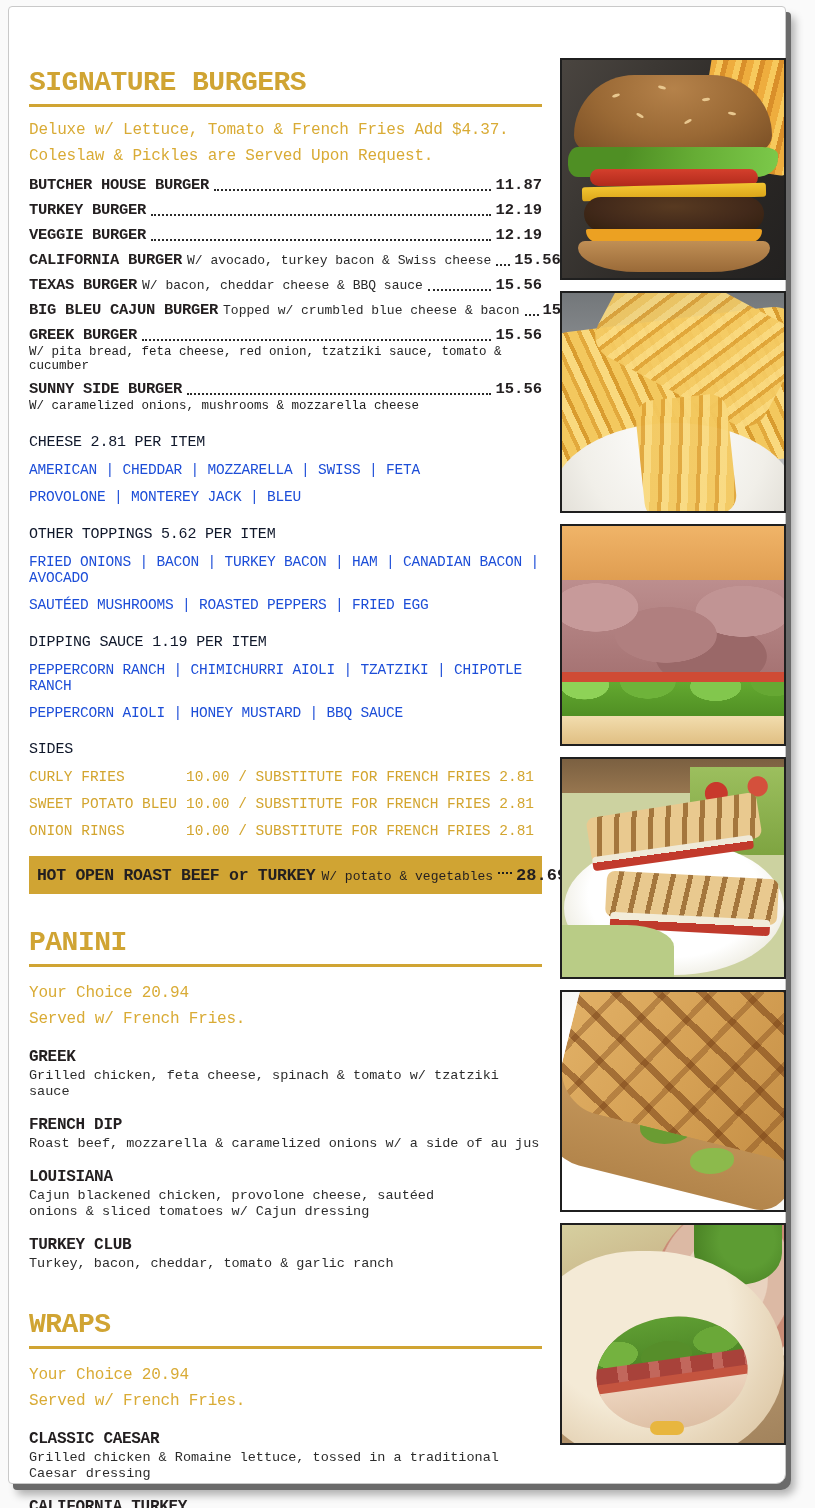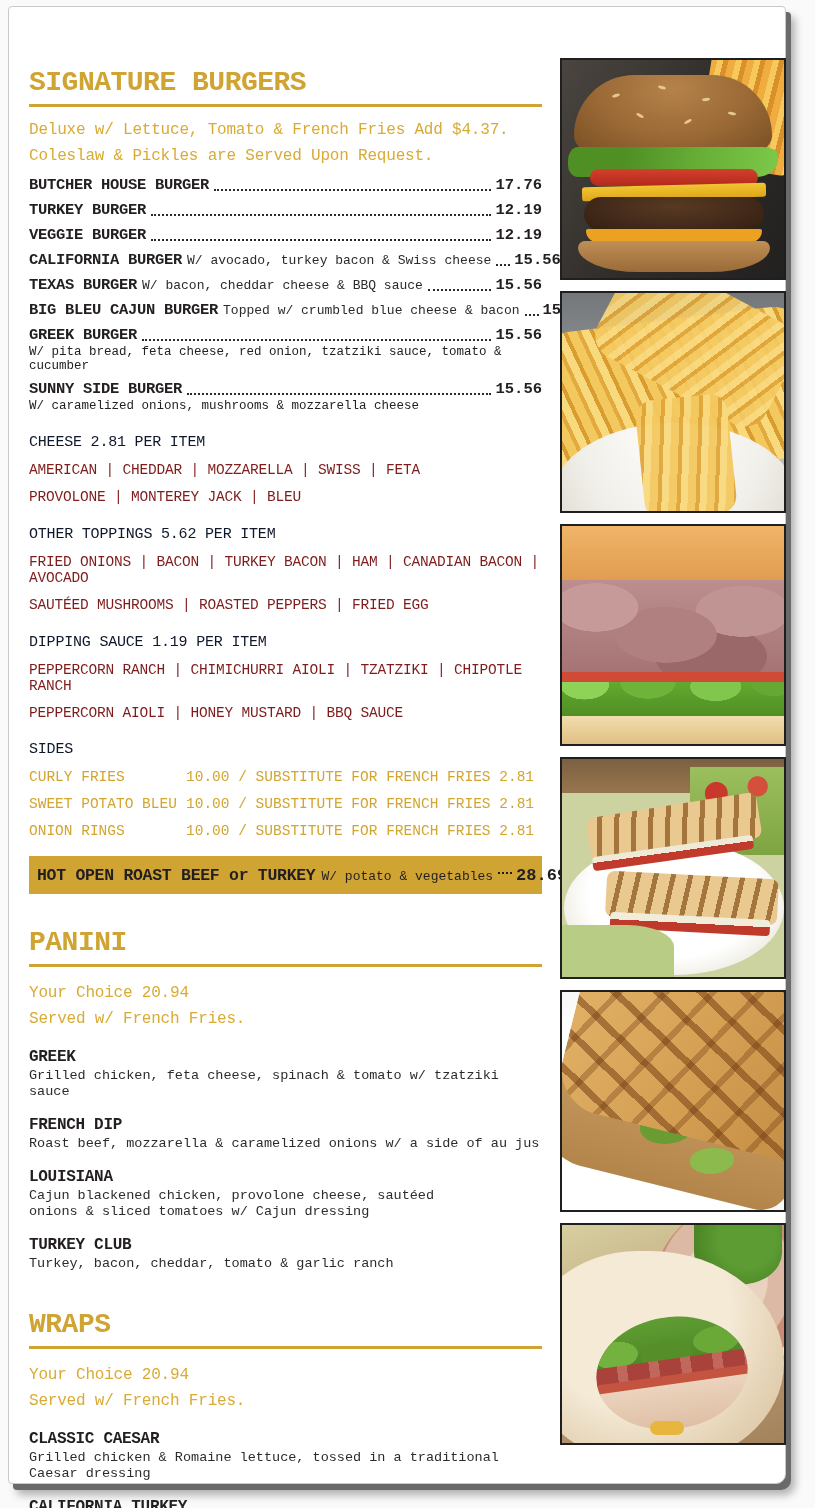--- a/index.html
+++ b/index.html
@@ -22,21 +22,21 @@
 
   .items { margin-top:6px; }
   .item-row { display:flex; align-items:flex-end; margin-top:7px; }
   .item-name { font-size:15.5px; font-weight:bold; letter-spacing:-0.3px; white-space:nowrap; }
   .item-desc-inline { font-size:13px; margin-left:5px; padding-bottom:1px; white-space:nowrap; color:#2a2a2a; }
   .dots { flex:1 1 auto; min-width:14px; border-bottom:2px dotted #2a2a2a; margin:0 4px 3px 5px; }
   .price { font-size:15.5px; font-weight:bold; white-space:nowrap; }
   .item-sub { font-size:12.5px; line-height:14px; color:#222; margin-top:1px; }
 
   .extra-header { margin-top:21px; font-size:15px; letter-spacing:-0.2px; color:#0f172a; }
-  .extra-line { margin-top:11px; font-size:14.5px; letter-spacing:-0.2px; color:#7f1d1d; }
+  .extra-line { margin-top:11px; font-size:14.5px; letter-spacing:-0.2px; color:#1d4ed8; }
 
   .sides { margin-top:20px; }
   .side-row { display:flex; margin-top:11px; font-size:14.5px; color:#d3a52f; }
   .side-name { width:157px; flex:0 0 157px; }
 
   .banner { margin-top:17px; height:38px; background:#d0a433; display:flex; align-items:center; padding:0 10px 0 8px; }
   .banner .b-name { font-size:16.5px; font-weight:bold; letter-spacing:-0.3px; white-space:nowrap; }
   .banner .b-desc { font-size:13px; margin-left:6px; white-space:nowrap; padding-top:2px;text-align:right; }
   .banner .dots { border-bottom-color:#1d1d1d; margin-bottom:4px; }
   .banner .b-price { font-size:17px; font-weight:bold; }
@@ -170,21 +170,21 @@
       <div class="rule"></div>
       <div class="subs">
         <div class="sub-line">Deluxe w/ Lettuce, Tomato &amp; French Fries Add $4.37.</div>
         <div class="sub-line">Coleslaw &amp; Pickles are Served Upon Request.</div>
       </div>
 
       <div class="items">
         <div class="item-row">
           <span class="item-name">BUTCHER HOUSE BURGER</span>
           <span class="dots"></span>
-          <span class="price">17.76</span>
+          <span class="price">11.87</span>
         </div>
         <div class="item-row">
           <span class="item-name">TURKEY BURGER</span>
           <span class="dots"></span>
           <span class="price">12.19</span>
         </div>
         <div class="item-row">
           <span class="item-name">VEGGIE BURGER</span>
           <span class="dots"></span>
           <span class="price">12.19</span>

